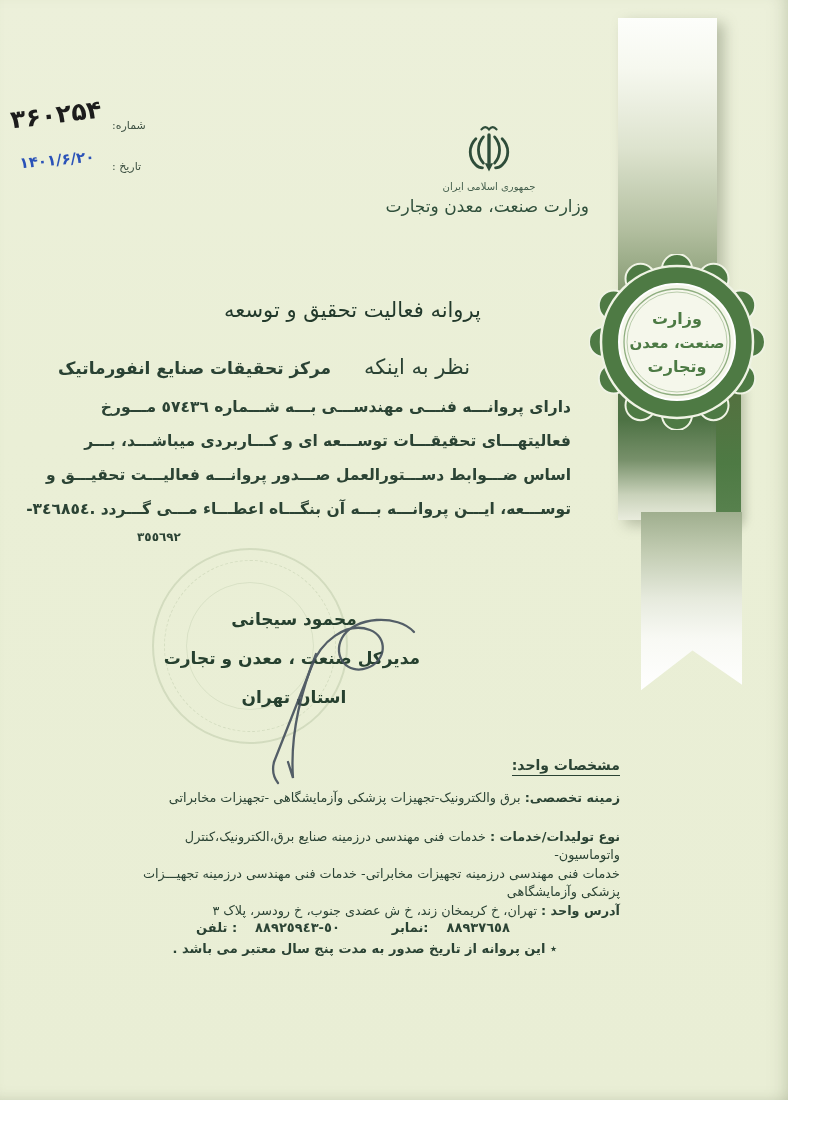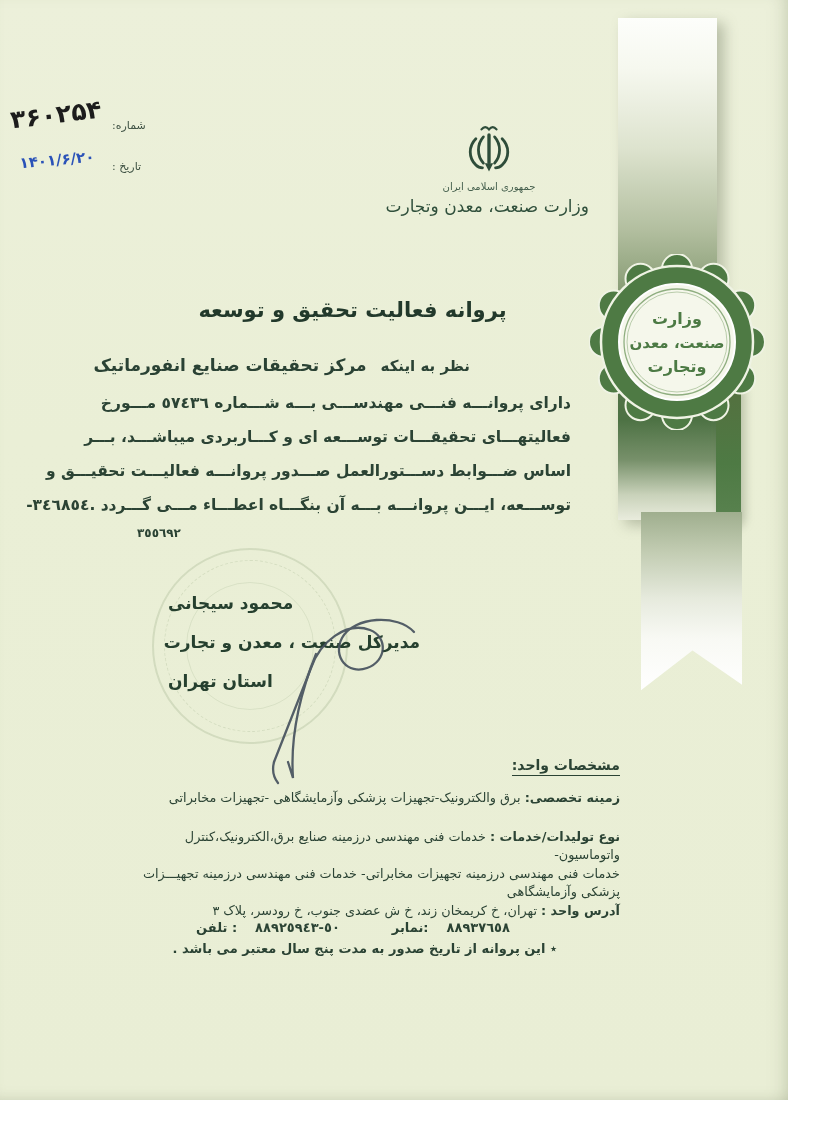--- a/index.html
+++ b/index.html
@@ -46,34 +46,34 @@
   .ribbon-tail{
     position:absolute;left:641px;top:512px;width:101px;height:180px;
     background:linear-gradient(180deg,#9fae8e 0%,#c2ccb2 22%,#e6eadd 48%,#f8f9f4 70%,#ffffff 100%);
     clip-path:polygon(0 0,100% 0,100% 96%,51% 77%,0 99%);
     filter:drop-shadow(5px 4px 6px rgba(95,105,80,.30));
   }
   .seal{position:absolute;left:589px;top:254px;}
   .seal text{font-family:"DejaVu Sans",sans-serif;font-weight:700;fill:#4c7a44;}
   
   .content{position:absolute;left:130px;top:290px;width:445px;direction:rtl;color:#2a4234;}
-  .doc-title{text-align:center;font-size:21px;font-weight:700;color:#22392b;margin:8px 0 0 0;}
+  .doc-title{text-align:center;font-size:21px;font-weight:400;color:#22392b;margin:8px 0 0 0;}
   .intro{display:flex;flex-direction:row;align-items:baseline;margin-top:33px;padding-right:105px;gap:14px;}
-  .intro .lead{font-size:15px;font-weight:700;white-space:nowrap;}
+  .intro .lead{font-size:21px;font-weight:400;white-space:nowrap;margin-left:19px;}
   .intro .company{font-size:17px;font-weight:700;white-space:nowrap;}
   
   .body-par{margin:11px 4px 0 7px;font-size:15.5px;font-weight:700;line-height:34px;color:#2b4334;}
   .body-line{text-align:justify;text-align-last:justify;white-space:nowrap;}
   .body-line.tail-num{text-align:left;text-align-last:left;font-size:12px;line-height:22px;}
   
   .watermark{position:absolute;left:152px;top:548px;width:192px;height:192px;border-radius:50%;
     border:2px solid rgba(130,150,110,.25);opacity:.9;}
   .watermark::before{content:"";position:absolute;inset:10px;border-radius:50%;border:1.5px dashed rgba(130,150,110,.22);}
   .watermark::after{content:"";position:absolute;inset:32px;border-radius:50%;border:1.5px solid rgba(130,150,110,.18);}
-  .sig-block{position:absolute;left:168px;top:584px;width:252px;text-align:left;direction:rtl;}
+  .sig-block{position:absolute;left:168px;top:600px;width:252px;text-align:center;direction:rtl;}
   .sig-block div{font-size:17px;font-weight:700;color:#26402f;line-height:39px;white-space:nowrap;}
   .sig-scrawl{position:absolute;left:228px;top:610px;}
   
   .details{position:absolute;left:130px;top:755px;width:490px;direction:rtl;color:#2b4334;}
   .details .heading{display:inline-block;font-size:14px;font-weight:700;border-bottom:1.5px solid #2b4334;padding-bottom:2px;}
   .details .dline{font-size:12.8px;line-height:18.5px;}
   .details .dline b{font-weight:700;}
   .dl1{margin-top:13px;}
   .dl2{margin-top:20px;}
   .addr{margin-top:0;}

